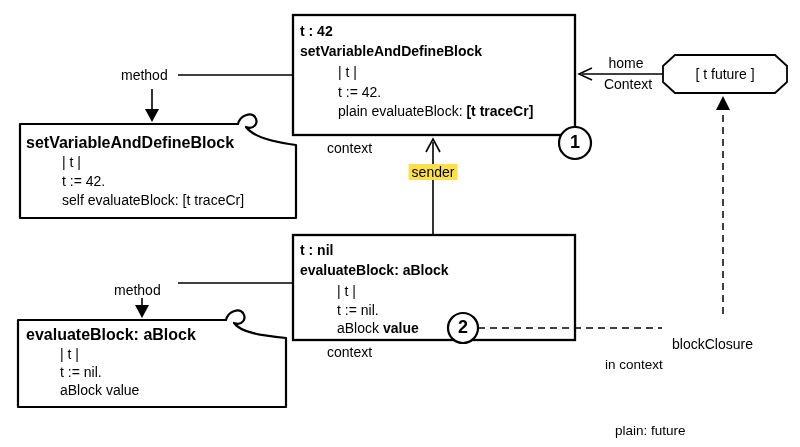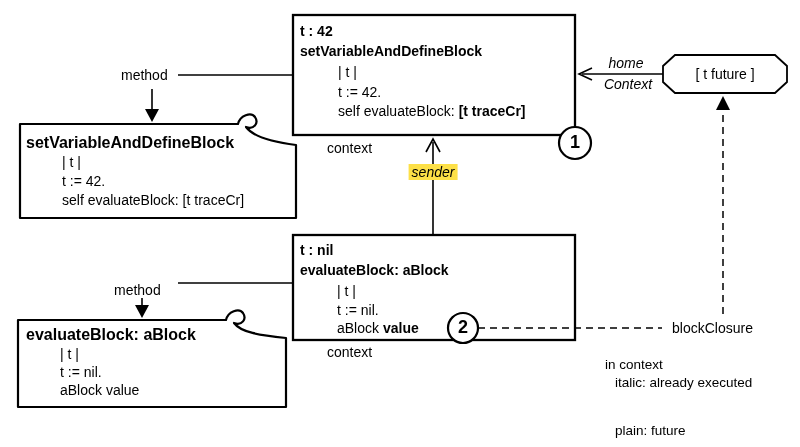--- a/index.html
+++ b/index.html
@@ -11,21 +11,21 @@
   .t{position:absolute;white-space:pre;line-height:1.15;color:#000;}
   .b{font-weight:bold;}
   .i{}
   .fs14{font-size:14px;text-align:center;}
   .fs13{font-size:13.5px;padding-left:25px;}
   .fs16{font-size:16px;font-weight:bold;}
   .badge{
     position:absolute;font-weight:bold;font-size:18px;
     transform:translate(-50%,-52%);
   }
-  .cx{transform:translateX(-50%);font-style:italic;}
+  .cx{transform:translateX(-50%);}
   .mask{background:#fde047;padding:0 3px;}
 </style>
 </head>
 <body>
 
 <div class="stage">
 
   <svg width="800" height="447" viewBox="0 0 800 447">
 
     <rect x="293" y="15" width="282" height="120" fill="#fff" stroke="#000" stroke-width="2.3"></rect>
@@ -55,21 +55,21 @@
     <polygon points="716,110 730,110 723,96" fill="#000"></polygon>
 
     <circle cx="575" cy="143" r="16" fill="#fff" stroke="#000" stroke-width="2.2"></circle>
     <circle cx="463" cy="328" r="15" fill="#fff" stroke="#000" stroke-width="2.2"></circle>
   </svg>
 
   <div class="t fs14 b" style="left:300px;top:23px">t : 42</div>
   <div class="t fs14 b" style="left:300px;top:43px">setVariableAndDefineBlock</div>
   <div class="t fs14" style="left:338px;top:64px">| t |</div>
   <div class="t fs14" style="left:338px;top:84px">t := 42.</div>
-  <div class="t fs14" style="left:338px;top:103px"><span>self evaluateBlock: </span><span class="b">[t traceCr]</span></div>
+  <div class="t fs14" style="left:338px;top:103px"><span>plain evaluateBlock: </span><span class="b">[t traceCr]</span></div>
   <div class="t fs14" style="left:327px;top:140px">context</div>
   <div class="badge" style="left:575px;top:143px">1</div>
 
   <div class="t fs14 b" style="left:300px;top:242px">t : nil</div>
   <div class="t fs14 b" style="left:300px;top:262px">evaluateBlock: aBlock</div>
   <div class="t fs14" style="left:337px;top:283px">| t |</div>
   <div class="t fs14" style="left:337px;top:302px">t := nil.</div>
   <div class="t fs14" style="left:337px;top:320px"><span class="i">aBlock</span><span class="b i"> value</span></div>
   <div class="t fs14" style="left:327px;top:344px">context</div>
   <div class="badge" style="left:463px;top:328px">2</div>
@@ -85,19 +85,18 @@
   <div class="t fs14" style="left:60px;top:346px">| t |</div>
   <div class="t fs14" style="left:60px;top:364px">t := nil.</div>
   <div class="t fs14" style="left:60px;top:382px">aBlock value</div>
 
   <div class="t fs14 cx mask" style="left:433px;top:164px">sender</div>
 
   <div class="t fs14 cx" style="left:626px;top:55px">home</div>
   <div class="t fs14 cx" style="left:628px;top:76px">Context</div>
 
   <div class="t fs14" style="left:725px;top:74px;transform:translate(-50%,-50%)">[ t future ]</div>
-  <div class="t fs14" style="left:672px;top:320px">blockClosure</div>
+  <div class="t fs14" style="left:672px;top:336px">blockClosure</div>
 
   <div class="t fs13" style="left:580px;top:357px">in context</div>
-  <div class="t fs13 i" style="left:590px;top:375px">italic: already executed</div>
   <div class="t fs13" style="left:590px;top:423px">plain: future</div>
 
 </div>
 
 </body></html>

